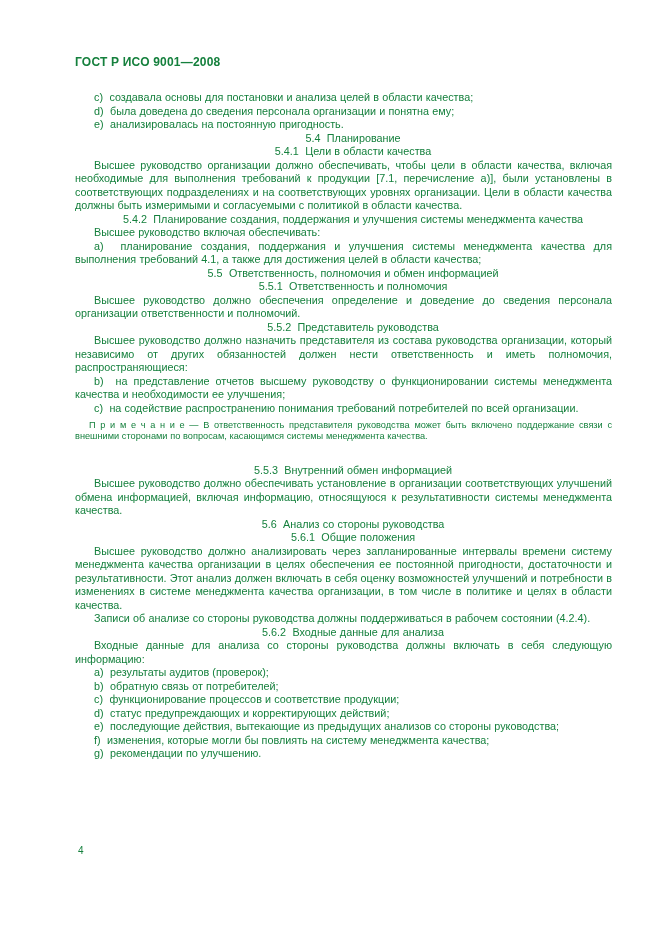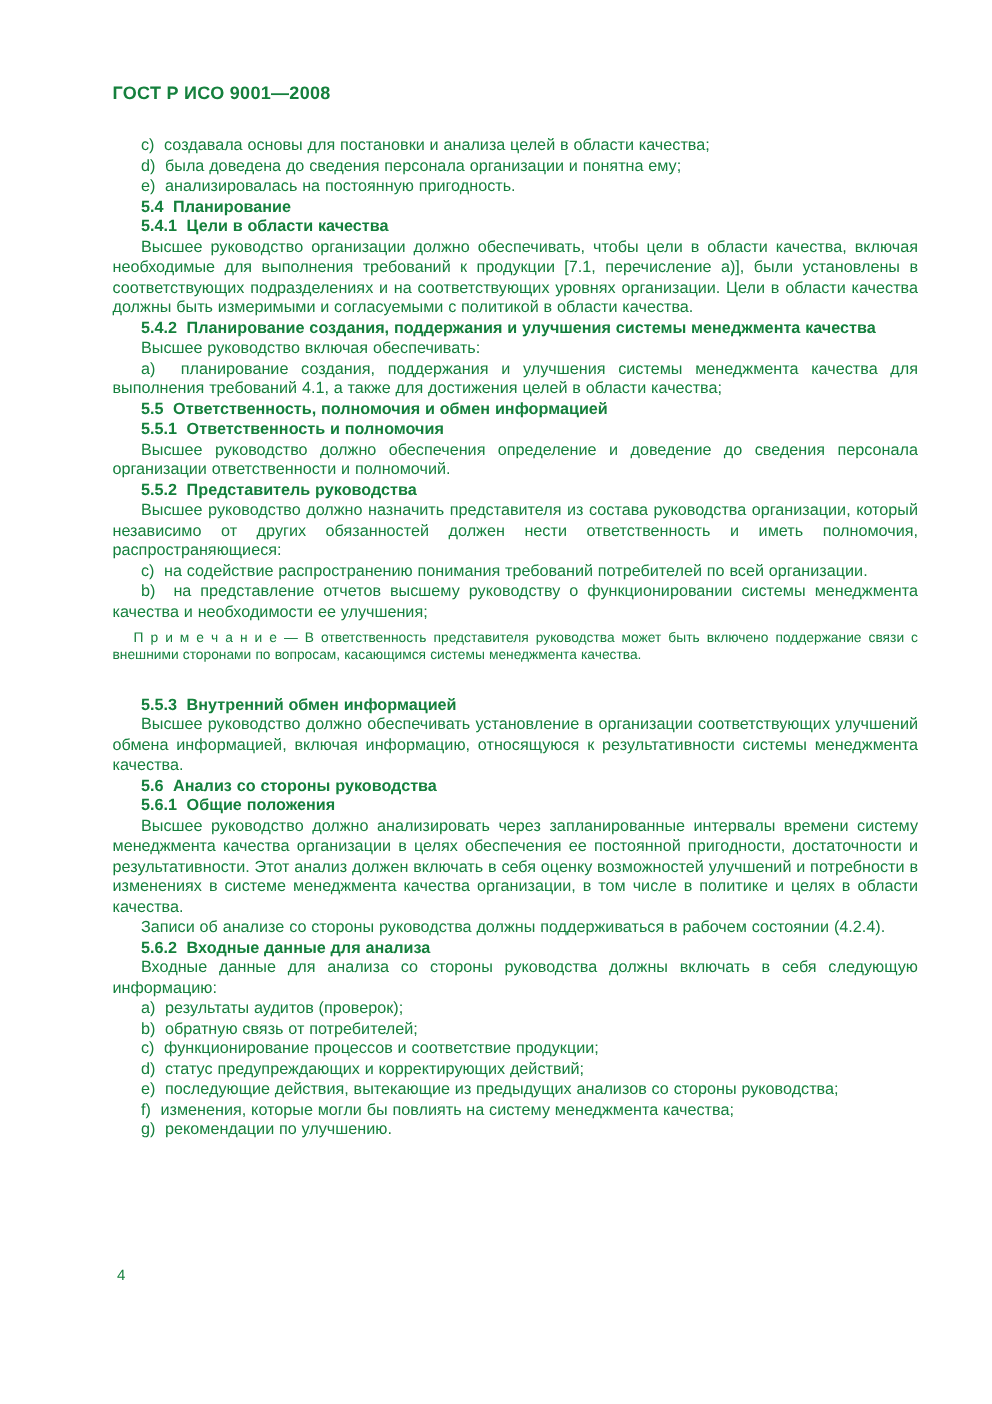--- a/index.html
+++ b/index.html
@@ -33,22 +33,22 @@
     font-size: 10.8px;
     line-height: 13.5px;
   }
   .block {
     margin: 0;
     text-indent: 19px;
     text-align: justify;
     word-spacing: 0.2px;
   }
   .block.heading {
-    font-weight: bold;
-    text-align: left;
+    font-weight: normal;
+    text-align: center;
   }
   .block.note {
     font-size: 9.2px;
     line-height: 11.3px;
     margin-top: 5px;
     margin-bottom: 21px;
     text-indent: 14px;
   }
   .page-number {
     position: absolute;
@@ -71,22 +71,22 @@
       <p class="block heading">5.4.1&nbsp; Цели в области качества</p>
       <p class="block paragraph">Высшее руководство организации должно обеспечивать, чтобы цели в области качества, включая необходимые для выполнения требований к продукции [7.1, перечисление а)], были установлены в соответствующих подразделениях и на соответствующих уровнях организации. Цели в области качества должны быть измеримыми и согласуемыми с политикой в области качества.</p>
       <p class="block heading">5.4.2&nbsp; Планирование создания, поддержания и улучшения системы менеджмента качества</p>
       <p class="block paragraph">Высшее руководство включая обеспечивать:</p>
       <p class="block list-item">a)&nbsp; планирование создания, поддержания и улучшения системы менеджмента качества для выполнения требований 4.1, а также для достижения целей в области качества;</p>
       <p class="block heading">5.5&nbsp; Ответственность, полномочия и обмен информацией</p>
       <p class="block heading">5.5.1&nbsp; Ответственность и полномочия</p>
       <p class="block paragraph">Высшее руководство должно обеспечения определение и доведение до сведения персонала организации ответственности и полномочий.</p>
       <p class="block heading">5.5.2&nbsp; Представитель руководства</p>
       <p class="block paragraph">Высшее руководство должно назначить представителя из состава руководства организации, который независимо от других обязанностей должен нести ответственность и иметь полномочия, распространяющиеся:</p>
+      <p class="block list-item">b)&nbsp; на представление отчетов высшему руководству о функционировании системы менеджмента качества и необходимости ее улучшения;</p>
       <p class="block list-item">c)&nbsp; на содействие распространению понимания требований потребителей по всей организации.</p>
-      <p class="block list-item">b)&nbsp; на представление отчетов высшему руководству о функционировании системы менеджмента качества и необходимости ее улучшения;</p>
       <p class="block note">П р и м е ч а н и е — В ответственность представителя руководства может быть включено поддержание связи с внешними сторонами по вопросам, касающимся системы менеджмента качества.</p>
       <p class="block heading">5.5.3&nbsp; Внутренний обмен информацией</p>
       <p class="block paragraph">Высшее руководство должно обеспечивать установление в организации соответствующих улучшений обмена информацией, включая информацию, относящуюся к результативности системы менеджмента качества.</p>
       <p class="block heading">5.6&nbsp; Анализ со стороны руководства</p>
       <p class="block heading">5.6.1&nbsp; Общие положения</p>
       <p class="block paragraph">Высшее руководство должно анализировать через запланированные интервалы времени систему менеджмента качества организации в целях обеспечения ее постоянной пригодности, достаточности и результативности. Этот анализ должен включать в себя оценку возможностей улучшений и потребности в изменениях в системе менеджмента качества организации, в том числе в политике и целях в области качества.</p>
       <p class="block paragraph">Записи об анализе со стороны руководства должны поддерживаться в рабочем состоянии (4.2.4).</p>
       <p class="block heading">5.6.2&nbsp; Входные данные для анализа</p>
       <p class="block paragraph">Входные данные для анализа со стороны руководства должны включать в себя следующую информацию:</p>
       <p class="block list-item">a)&nbsp; результаты аудитов (проверок);</p>

